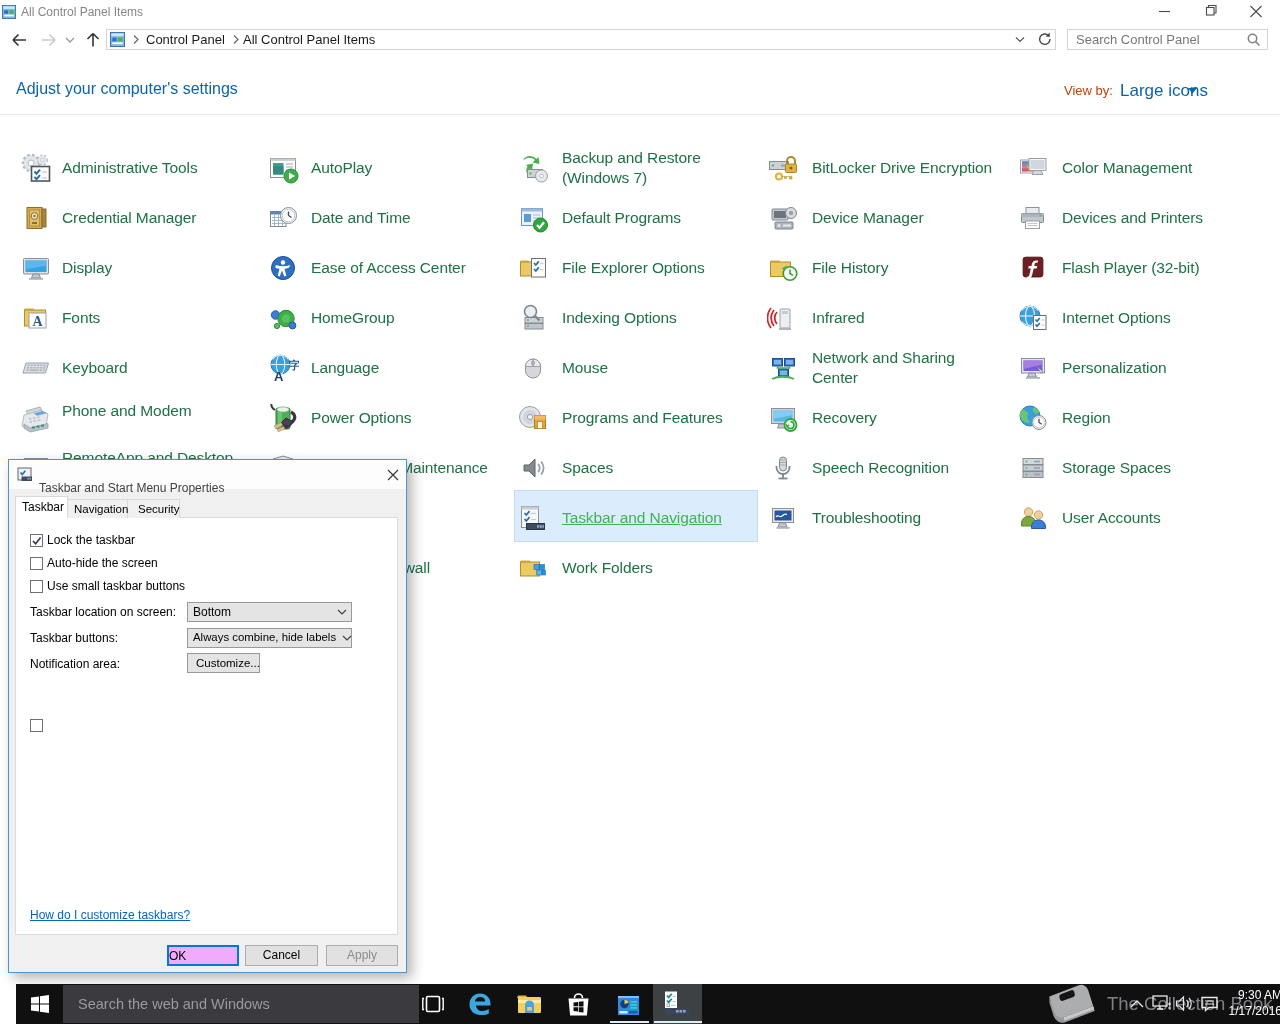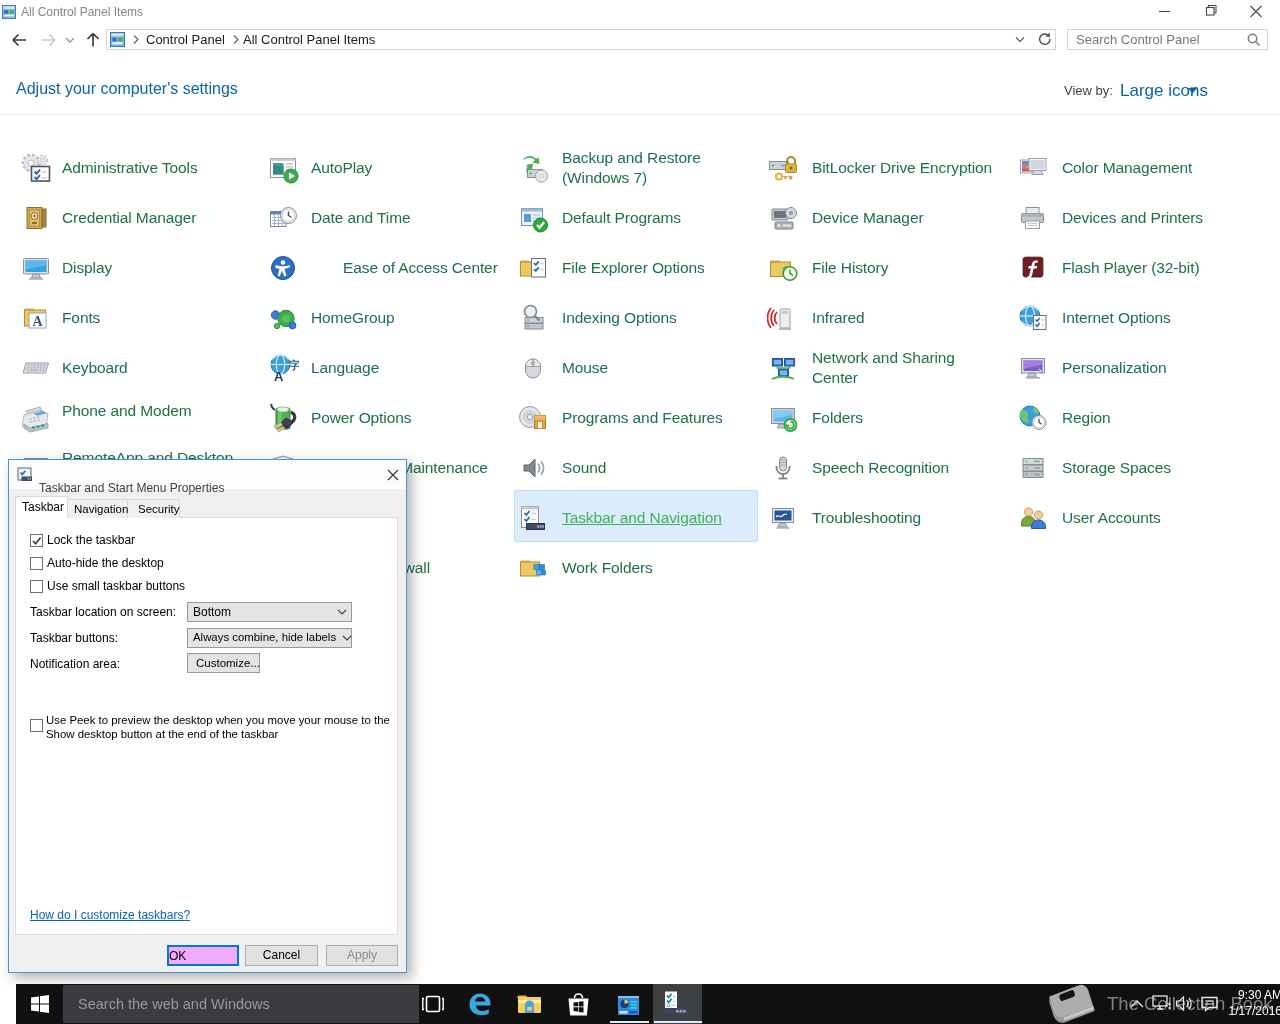--- a/index.html
+++ b/index.html
@@ -55,21 +55,21 @@
     <path d="M14.6 1.6 l.3 4.3 -4.3 -.4 z" fill="#4a4a4a"></path>
   </svg>
 <div class="abs" style="left:1067px;top:29px;width:201px;height:21px;border:1px solid #d4d4d4;background:#fff"></div>
 <div class="abs" style="left:1076px;top:32px;font-size:13px;color:#777;line-height:15px">Search Control Panel</div>
 <svg class="abs" style="left:1246px;top:32px" width="16" height="16" viewBox="0 0 16 16">
     <circle cx="6.5" cy="6.5" r="4.2" fill="none" stroke="#807d7a" stroke-width="1.5"></circle>
     <line x1="9.8" y1="9.8" x2="13.5" y2="13.5" stroke="#807d7a" stroke-width="1.5"></line>
   </svg>
 
 <div class="abs" style="left:16px;top:79px;font-size:16px;color:#0c64a8;line-height:19px">Adjust your computer's settings</div>
-<div class="abs" style="left:1064px;top:83px;font-size:13px;color:#404040;line-height:15px">View by:</div>
+<div class="abs" style="left:1064px;top:83px;font-size:13px;color:#c2410c;line-height:15px">View by:</div>
 <div class="abs" style="left:1120px;top:83px;font-size:17px;color:#0c64a8;line-height:15px">Large icons</div>
 <svg class="abs" style="left:1187px;top:87px" width="11" height="8" viewBox="0 0 11 8">
     <path d="M1 1 h9 l-4.5 5.5 z" fill="#0c64a8"></path>
   </svg>
 <div class="abs" style="left:0;top:114px;width:1280px;height:1px;background:#e4ecf4"></div>
 
 <div class="abs" style="left:514px;top:490px;width:244px;height:52px;background:#dbedfc;border:1px solid #c3ddf2"></div>
 <div class="abs" style="left:0;top:0">
     <div class="ic" style="left:20px;top:152px"><svg width="32" height="32" viewBox="0 0 32 32">
 <circle cx="11" cy="11" r="8" fill="#e2e6ea" stroke="#b6bcc4" stroke-width="2.6" stroke-dasharray="2.6 2.2"></circle>
@@ -192,21 +192,21 @@
 <path d="M5.5 8.5 h21 v5 l-21 4 z" fill="#5cb8ea"></path>
 <path d="M13 22 h6 l1.5 4 h-9 z" fill="#c3c8cf" stroke="#8b9097"></path>
 <rect x="9" y="26" width="14" height="1.8" fill="#aeb4bb"></rect>
 </svg></div>
 <div class="lbl" style="left:62px;top:258px;">Display</div>
 <div class="ic" style="left:267px;top:252px"><svg width="32" height="32" viewBox="0 0 32 32">
 <circle cx="16" cy="16" r="11.5" fill="#2f6fc1" stroke="#1d4f96"></circle>
 <circle cx="16" cy="10.5" r="2.2" fill="#fff"></circle>
 <path d="M9 13 c4.5 1.8 9.5 1.8 14 0 l-.8 2.5 c-2 .8 -4 1.2 -4.7 1.3 l1.8 7 -2 .8 -2.3 -6 -2.3 6 -2 -.8 1.8 -7 c-1.5 -.2 -3 -.5 -4.3 -1.3 z" fill="#fff"></path>
 </svg></div>
-<div class="lbl" style="left:311px;top:258px;margin-left:32px;">Ease of Access Center</div>
+<div class="lbl" style="left:311px;top:258px;">Ease of Access Center</div>
 <div class="ic" style="left:517px;top:252px"><svg width="32" height="32" viewBox="0 0 32 32">
 <path d="M3.5 8.5 h8 l2 2.5 h-10 z" fill="#d8b254"></path>
 <rect x="3.5" y="10" width="14" height="14" fill="#ecc963" stroke="#b08d2f"></rect>
 <rect x="14.5" y="6.5" width="14" height="18.5" fill="#fdfdfd" stroke="#6b7077"></rect>
 <path d="M17 11 l1.8 2 3 -3.6" stroke="#2e6da3" stroke-width="1.8" fill="none"></path>
 <path d="M17 17 l1.8 2 3 -3.6" stroke="#2e6da3" stroke-width="1.8" fill="none"></path>
 <line x1="23" y1="11.5" x2="26.5" y2="11.5" stroke="#c9ccd1" stroke-width="1.2"></line>
 <line x1="23" y1="17.5" x2="26.5" y2="17.5" stroke="#c9ccd1" stroke-width="1.2"></line>
 </svg></div>
 <div class="lbl" style="left:562px;top:258px;">File Explorer Options</div>
@@ -368,21 +368,21 @@
 <div class="lbl" style="left:562px;top:408px;">Programs and Features</div>
 <div class="ic" style="left:767px;top:402px"><svg width="32" height="32" viewBox="0 0 32 32">
 <rect x="4.5" y="6.5" width="23" height="15" fill="#cfd4da" stroke="#8b9097"></rect>
 <rect x="6.5" y="8.5" width="19" height="11" fill="#58b7e8"></rect>
 <path d="M6.5 8.5 h19 v4.5 l-19 4 z" fill="#83cbf0"></path>
 <path d="M12 22 h6 l1.5 4 h-9 z" fill="#c3c8cf" stroke="#8b9097"></path>
 <circle cx="23.5" cy="23" r="6" fill="#eef6ee" stroke="#2ea83c" stroke-width="1.8"></circle>
 <path d="M23.5 19.5 a3.5 3.5 0 1 1 -3.4 4.4" fill="none" stroke="#2ea83c" stroke-width="1.6"></path>
 <path d="M19 22 l1 2.3 2.2 -1.2" fill="none" stroke="#2ea83c" stroke-width="1.4"></path>
 </svg></div>
-<div class="lbl" style="left:812px;top:408px;">Folders</div>
+<div class="lbl" style="left:812px;top:408px;">Recovery</div>
 <div class="ic" style="left:1017px;top:402px"><svg width="32" height="32" viewBox="0 0 32 32">
 <circle cx="13" cy="14" r="10" fill="#3aa0dc" stroke="#2a7cb0"></circle>
 <path d="M6 7 c2 2.5 4 2 5 4.5 c.8 2 -1.5 3 -.5 5 l2.5 4 c-4 1 -8.5 -1.5 -10 -6 c-.8 -2.8 .5 -5.8 3 -7.5 z" fill="#6cc573"></path>
 <path d="M17 5 c2.5 1 4.5 3 5.5 5.5 l-4 1.5 -3 -3.5 z" fill="#6cc573"></path>
 <circle cx="22" cy="20.5" r="7" fill="#f7f9fa" stroke="#878d94"></circle>
 <circle cx="22" cy="20.5" r="5.4" fill="#fff" stroke="#c4c9cf"></circle>
 <path d="M22 16.8 v3.7 l2.6 1.6" stroke="#4a5058" stroke-width="1.3" fill="none"></path>
 </svg></div>
 <div class="lbl" style="left:1062px;top:408px;">Region</div>
 <div class="ic" style="left:20px;top:452px"><svg width="32" height="32" viewBox="0 0 32 32">
@@ -393,21 +393,21 @@
 <div class="lbl" style="left:62px;top:448px">RemoteApp and Desktop<br>Connections</div>
 <div class="ic" style="left:267px;top:452px"><svg width="32" height="32" viewBox="0 0 32 32">
 <path d="M16 4 l10 3 v9 c0 7 -5 11 -10 12.5 C11 27 6 23 6 16 v-9 z" fill="#e8eaed" stroke="#8b9097"></path>
 </svg></div>
 <div class="lbl" style="left:311px;top:458px;">Security and Maintenance</div>
 <div class="ic" style="left:517px;top:452px"><svg width="32" height="32" viewBox="0 0 32 32">
 <path d="M7 13 h5 l6 -6 v18 l-6 -6 h-5 z" fill="#83898f" stroke="#5e646b"></path>
 <path d="M21 12 a5.5 5.5 0 0 1 0 8" fill="none" stroke="#9aa0a8" stroke-width="1.8"></path>
 <path d="M24 9.5 a9.5 9.5 0 0 1 0 13" fill="none" stroke="#9aa0a8" stroke-width="1.8"></path>
 </svg></div>
-<div class="lbl" style="left:562px;top:458px;">Sound</div>
+<div class="lbl" style="left:562px;top:458px;">Spaces</div>
 <div class="ic" style="left:767px;top:452px"><svg width="32" height="32" viewBox="0 0 32 32">
 <rect x="12.5" y="5" width="7" height="14" rx="3.5" fill="#d4d8dd" stroke="#80868e"></rect>
 <g stroke="#9aa0a8" stroke-width=".8">
           <line x1="13" y1="8" x2="19" y2="8"></line>
           <line x1="13" y1="10.5" x2="19" y2="10.5"></line>
           <line x1="13" y1="13" x2="19" y2="13"></line>
         </g>
 <path d="M9.5 14 v1.5 a6.5 6.5 0 0 0 13 0 v-1.5" fill="none" stroke="#80868e" stroke-width="1.8"></path>
 <line x1="16" y1="22" x2="16" y2="26" stroke="#80868e" stroke-width="1.8"></line>
 <line x1="11.5" y1="26.5" x2="20.5" y2="26.5" stroke="#80868e" stroke-width="1.8"></line>
@@ -491,42 +491,41 @@
  <div class="abs dlg-txt" style="left:13px;top:40px">Taskbar</div>
  <div class="abs" style="left:65px;top:43px;font-size:11.5px;color:#000">Navigation</div>
  <div class="abs" style="left:129px;top:43px;font-size:11.5px;color:#000">Security</div>
 
  <div class="abs" style="left:21px;top:74px;width:13px;height:13px;background:#fff;border:1px solid #707070"></div>
  <svg class="abs" style="left:22px;top:75px" width="12" height="12" viewBox="0 0 12 12">
       <path d="M2 6 l2.6 2.8 5 -6.2" fill="none" stroke="#2b3a52" stroke-width="1.6"></path>
     </svg>
  <div class="abs dlg-txt" style="left:38px;top:73px">Lock the taskbar</div>
  <div class="abs" style="left:21px;top:97px;width:13px;height:13px;background:#fff;border:1px solid #707070"></div>
- <div class="abs dlg-txt" style="left:38px;top:96px">Auto-hide the desktop</div>
+ <div class="abs dlg-txt" style="left:38px;top:96px">Auto-hide the screen</div>
  <div class="abs" style="left:21px;top:120px;width:13px;height:13px;background:#fff;border:1px solid #707070"></div>
  <div class="abs dlg-txt" style="left:38px;top:119px">Use small taskbar buttons</div>
 
  <div class="abs dlg-txt" style="left:21px;top:145px">Taskbar location on screen:</div>
  <div class="abs" style="left:178px;top:142px;width:165px;height:20px;background:#e4e4e4;border:1px solid #999"></div>
  <div class="abs dlg-txt" style="left:184px;top:145px">Bottom</div>
  <svg class="abs" style="left:328px;top:149px" width="10" height="7" viewBox="0 0 10 7">
       <path d="M1 1 l4 4 4 -4" fill="none" stroke="#444" stroke-width="1.2"></path>
     </svg>
  <div class="abs dlg-txt" style="left:21px;top:171px">Taskbar buttons:</div>
  <div class="abs" style="left:178px;top:168px;width:165px;height:20px;background:#e4e4e4;border:1px solid #999"></div>
  <div class="abs" style="left:184px;top:171px;font-size:11.4px;color:#000">Always combine, hide labels</div>
  <svg class="abs" style="left:333px;top:175px" width="10" height="7" viewBox="0 0 10 7">
       <path d="M1 1 l4 4 4 -4" fill="none" stroke="#444" stroke-width="1.2"></path>
     </svg>
  <div class="abs dlg-txt" style="left:21px;top:197px">Notification area:</div>
  <div class="abs" style="left:178px;top:193px;width:73px;height:20px;background:#e4e4e4;border:1px solid #999"></div>
  <div class="abs" style="left:187px;top:197px;font-size:11.5px;color:#000">Customize...</div>
 
  <div class="abs" style="left:21px;top:259px;width:13px;height:13px;background:#fff;border:1px solid #707070"></div>
- <div class="abs" style="left:37px;top:254px;font-size:11.4px;color:#000;white-space:nowrap;line-height:13.5px">Use Peek to preview the desktop when you move your mouse to the<br>Show desktop button at the end of the taskbar</div>
 
  <div class="abs" style="left:21px;top:448px;font-size:12px;color:#0563c1;text-decoration:underline">How do I customize taskbars?</div>
 
  <div class="abs" style="left:158px;top:485px;width:72px;height:21px;background:#f0abfc;border:2px solid #0078d7;font-size:12px;text-align:left;line-height:18px;color:#000">OK</div>
  <div class="abs" style="left:236px;top:485px;width:73px;height:21px;background:#e1e1e1;border:1px solid #adadad;font-size:12px;text-align:center;line-height:19px;color:#000">Cancel</div>
  <div class="abs" style="left:317px;top:485px;width:72px;height:21px;background:#e1e1e1;border:1px solid #adadad;font-size:12px;text-align:center;line-height:19px;color:#8d8d8d">Apply</div>
 </div>
 
 <div class="abs" style="left:16px;top:984px;width:1280px;height:50px;background:#101010">
  <svg class="abs" style="left:15px;top:11px" width="18" height="18" viewBox="0 0 18 18">

